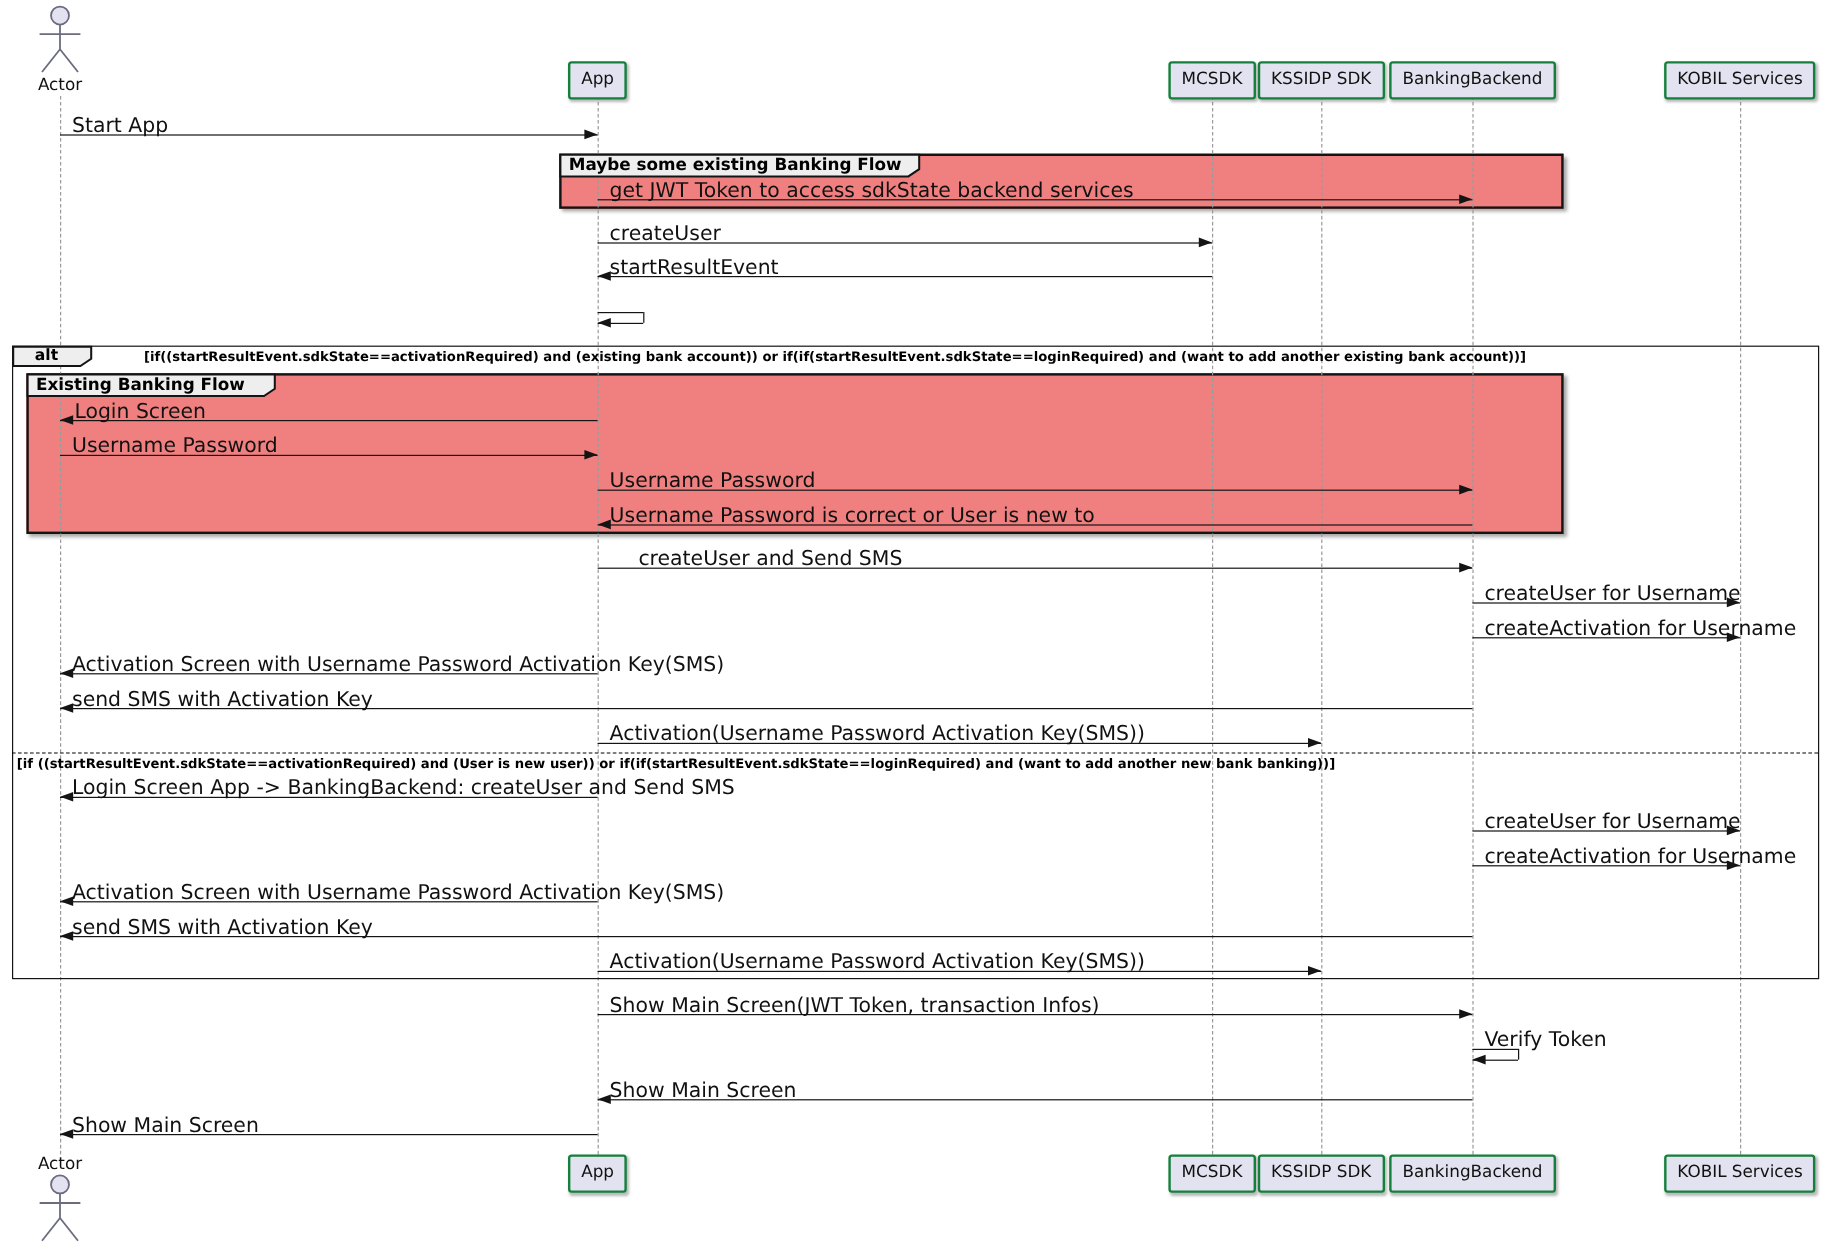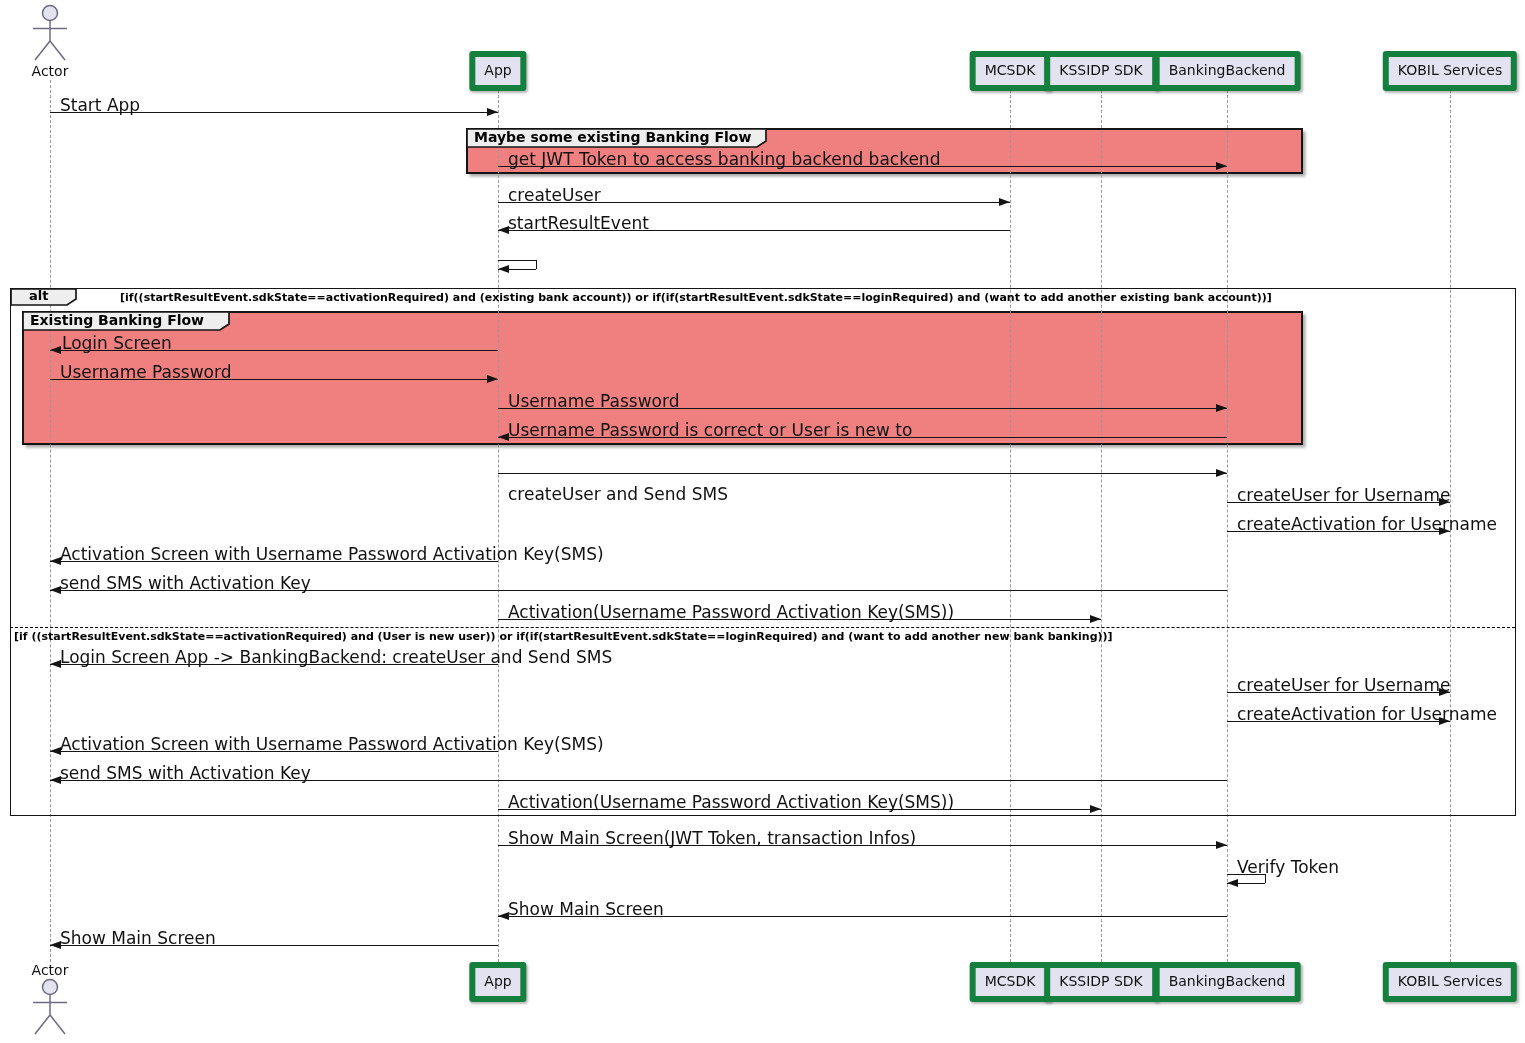--- a/index.html
+++ b/index.html
@@ -7,21 +7,21 @@
     position:relative;
     width:1525px;height:1043px;
     background:#ffffff;
     font-family:"DejaVu Sans",sans-serif;
     color:#111;
     overflow:hidden;
   }
   .lifeline{position:absolute;width:0;border-left:1px dashed #9a9a9a;}
   .pbox{
     position:absolute;transform:translateX(-50%);
-    background:#E2E2F0;border:6px solid #15803d;border-radius:3px;
+    background:#E2E2F0;border:2px solid #15803d;border-radius:3px;
     padding:4px 9px;font-size:14px;line-height:1.4;white-space:nowrap;
     box-shadow:1.5px 2px 2.5px rgba(0,0,0,.28);color:#111;
   }
   .actor-label{position:absolute;transform:translateX(-50%);font-size:14px;white-space:nowrap;}
   .msg-line{position:absolute;height:0;border-top:1px solid #141414;}
   .msg-vert{position:absolute;width:0;border-left:1px solid #141414;}
   .ah{position:absolute;width:0;height:0;border-top:4.5px solid transparent;border-bottom:4.5px solid transparent;}
   .ah.r{border-left:11px solid #141414;}
   .ah.l{border-right:11px solid #141414;}
   .msg-label{position:absolute;font-size:17px;white-space:nowrap;color:#111;}
@@ -41,21 +41,21 @@
     <div class="lifeline" style="left: 498px; top: 80px; height: 882px;"></div>
     <div class="lifeline" style="left: 1010px; top: 80px; height: 882px;"></div>
     <div class="lifeline" style="left: 1101px; top: 80px; height: 882px;"></div>
     <div class="lifeline" style="left: 1227px; top: 80px; height: 882px;"></div>
     <div class="lifeline" style="left: 1450px; top: 80px; height: 882px;"></div>
     <div class="msg-line" style="left: 50px; top: 112px; width: 448px;"></div>
     <div class="ah r" style="left: 487px; top: 108px;"></div>
     <div class="msg-label" style="left: 60px; top: 95px;">Start App</div>
     <div class="msg-line" style="left: 498px; top: 166px; width: 729px;"></div>
     <div class="ah r" style="left: 1216px; top: 162px;"></div>
-    <div class="msg-label" style="left: 508px; top: 149px;">get JWT Token to access banking backend backend</div>
+    <div class="msg-label" style="left: 508px; top: 149px;">get JWT Token to access sdkState backend services</div>
     <div class="msg-line" style="left: 498px; top: 202px; width: 512px;"></div>
     <div class="ah r" style="left: 999px; top: 198px;"></div>
     <div class="msg-label" style="left: 508px; top: 185px;">createUser</div>
     <div class="msg-line" style="left: 498px; top: 230px; width: 512px;"></div>
     <div class="ah l" style="left: 498px; top: 226px;"></div>
     <div class="msg-label" style="left: 508px; top: 213px;">startResultEvent</div>
     <div class="msg-line" style="left: 498px; top: 260px; width: 38px;"></div>
     <div class="msg-vert" style="left: 536px; top: 260px; height: 9px;"></div>
     <div class="msg-line" style="left: 498px; top: 269px; width: 38px;"></div>
     <div class="ah l" style="left: 498px; top: 265px;"></div>
@@ -66,21 +66,21 @@
     <div class="ah r" style="left: 487px; top: 375px;"></div>
     <div class="msg-label" style="left: 60px; top: 362px;">Username Password</div>
     <div class="msg-line" style="left: 498px; top: 408px; width: 729px;"></div>
     <div class="ah r" style="left: 1216px; top: 404px;"></div>
     <div class="msg-label" style="left: 508px; top: 391px;">Username Password</div>
     <div class="msg-line" style="left: 498px; top: 437px; width: 729px;"></div>
     <div class="ah l" style="left: 498px; top: 433px;"></div>
     <div class="msg-label" style="left: 508px; top: 420px;">Username Password is correct or User is new to</div>
     <div class="msg-line" style="left: 498px; top: 473px; width: 729px;"></div>
     <div class="ah r" style="left: 1216px; top: 469px;"></div>
-    <div class="msg-label" style="left: 508px; top: 456px; margin-top: 28px;">createUser and Send SMS</div>
+    <div class="msg-label" style="left: 532px; top: 456px;">createUser and Send SMS</div>
     <div class="msg-line" style="left: 1227px; top: 502px; width: 223px;"></div>
     <div class="ah r" style="left: 1439px; top: 498px;"></div>
     <div class="msg-label" style="left: 1237px; top: 485px;">createUser for Username</div>
     <div class="msg-line" style="left: 1227px; top: 531px; width: 223px;"></div>
     <div class="ah r" style="left: 1439px; top: 527px;"></div>
     <div class="msg-label" style="left: 1237px; top: 514px;">createActivation for Username</div>
     <div class="msg-line" style="left: 50px; top: 561px; width: 448px;"></div>
     <div class="ah l" style="left: 50px; top: 557px;"></div>
     <div class="msg-label" style="left: 60px; top: 544px;">Activation Screen with Username Password Activation Key(SMS)</div>
     <div class="msg-line" style="left: 50px; top: 590px; width: 1177px;"></div>

